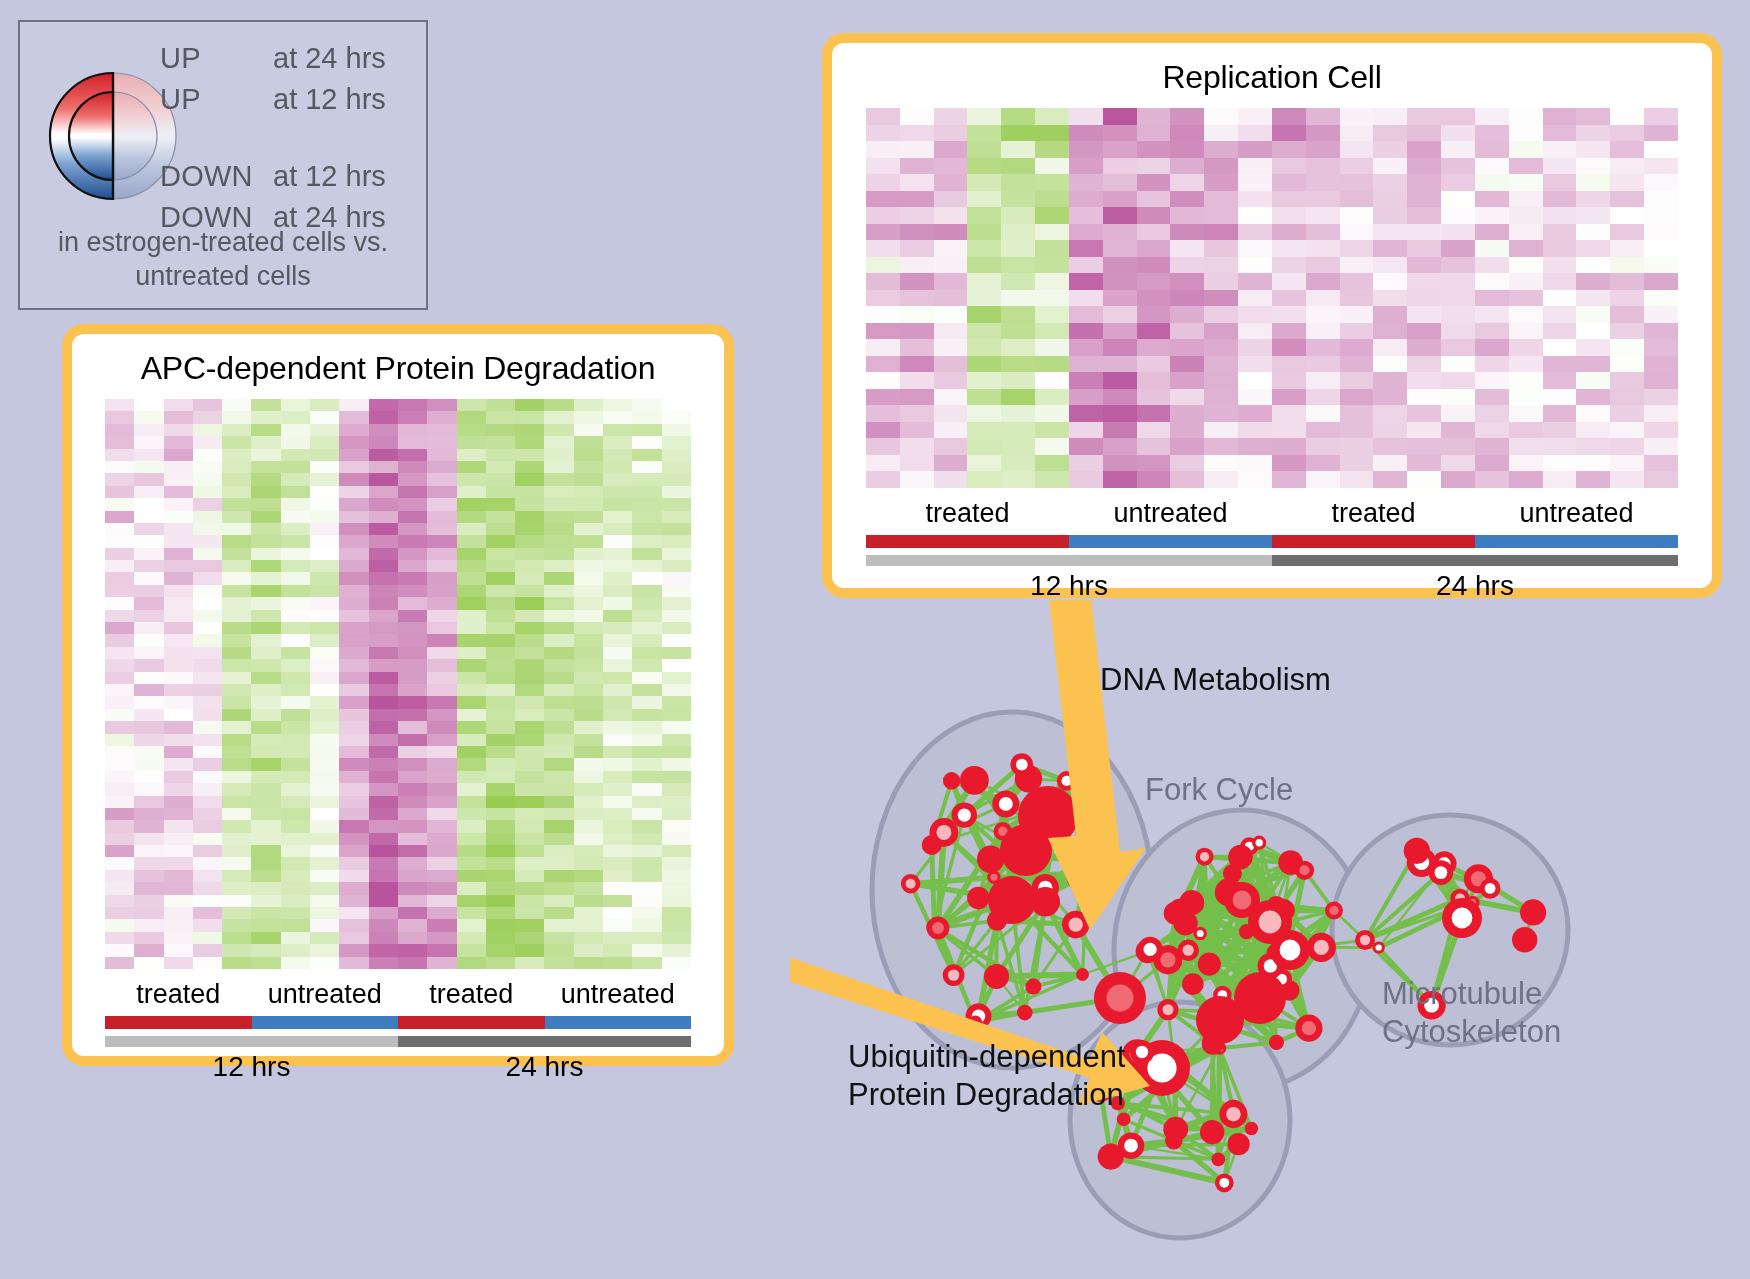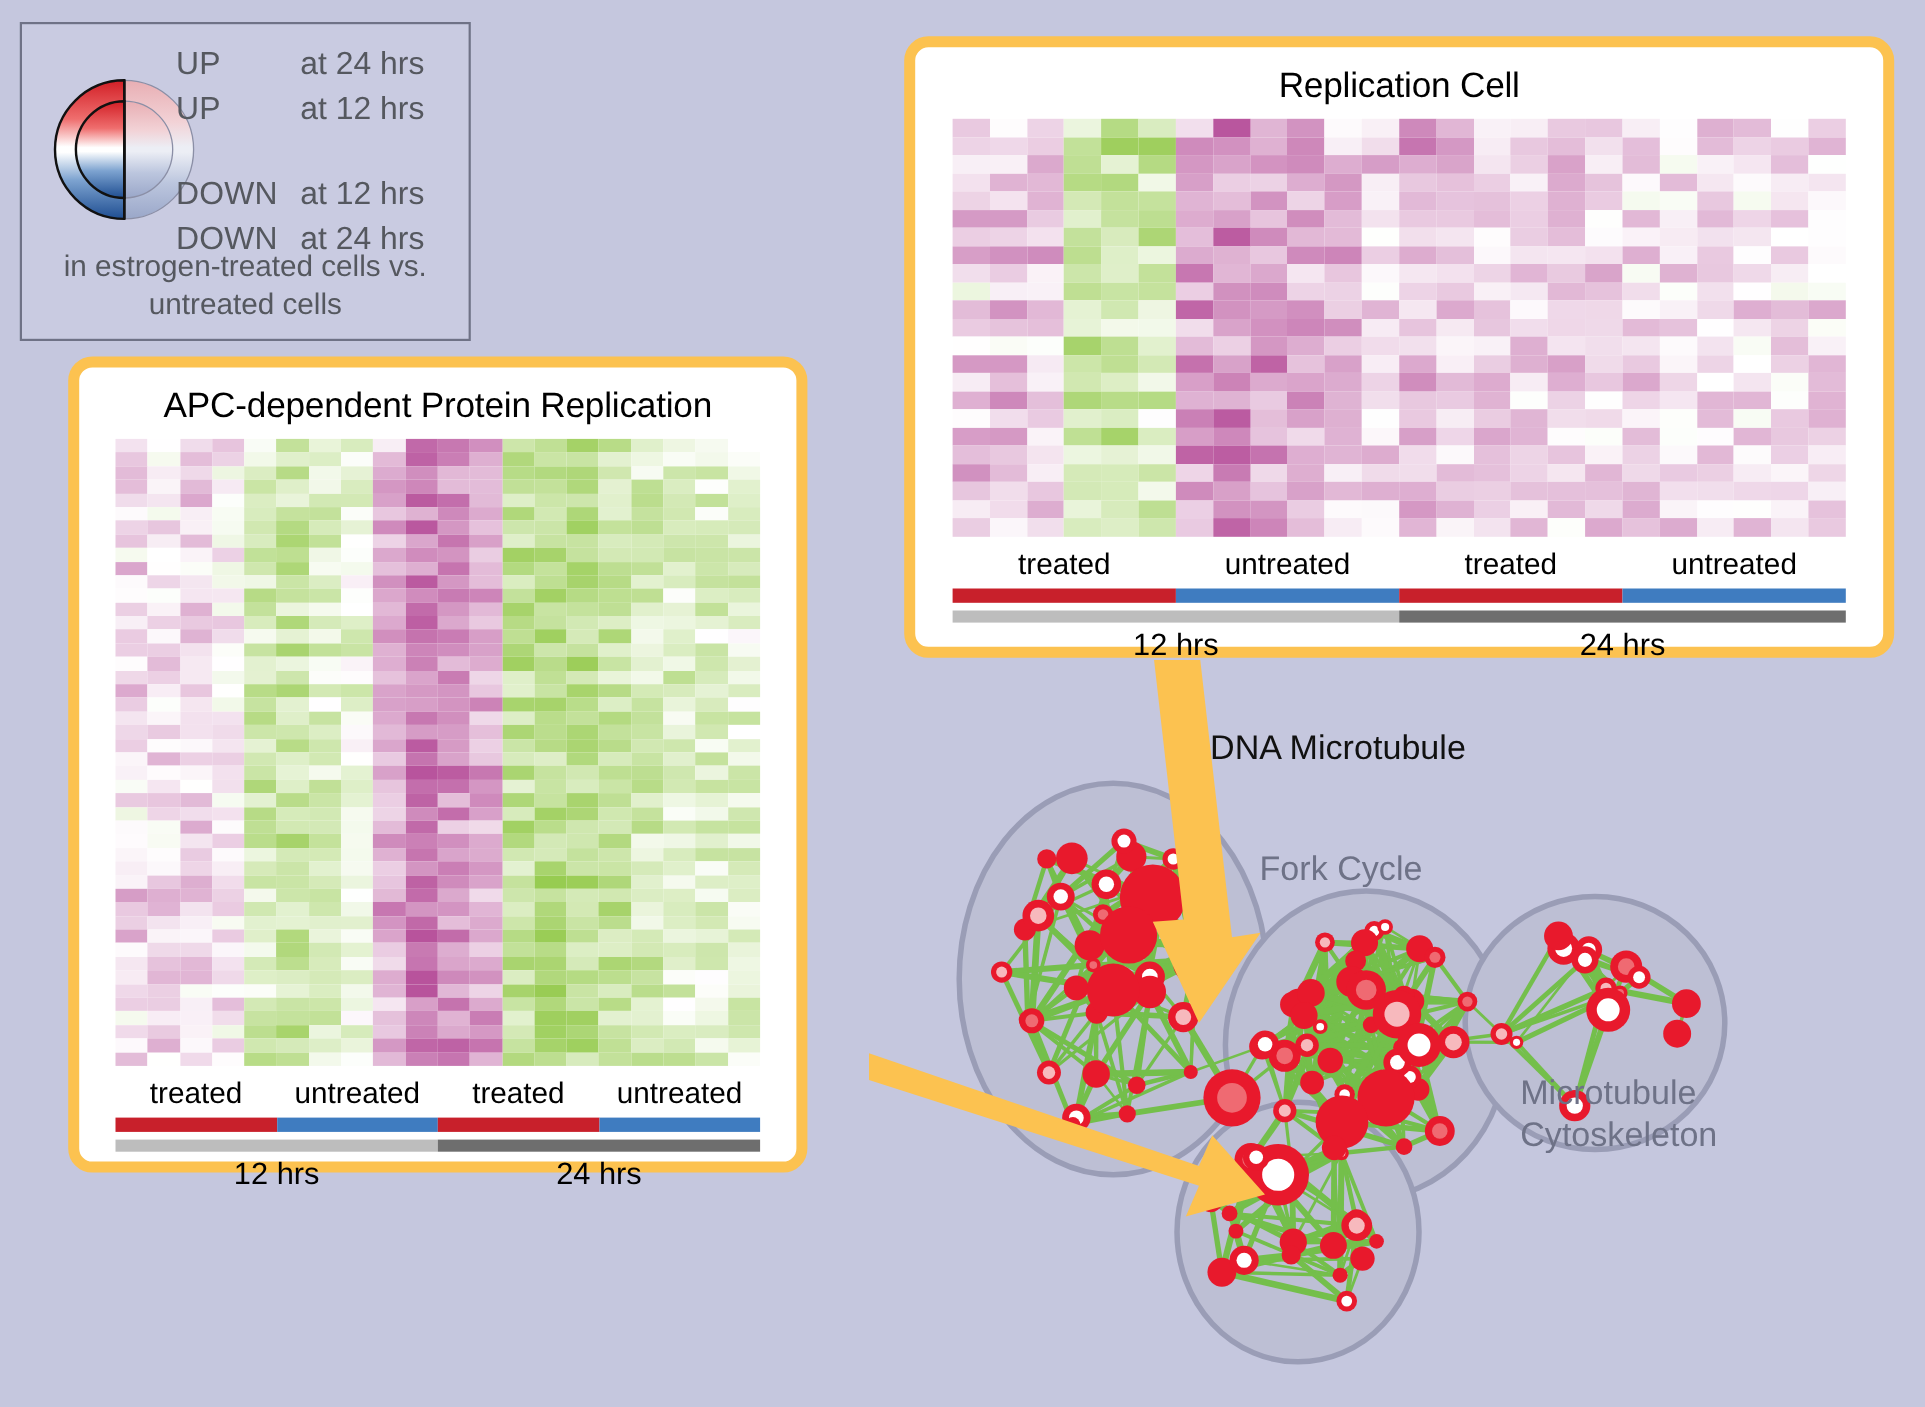--- a/index.html
+++ b/index.html
@@ -705,21 +705,21 @@
         <div style="background:#bdbdbd"></div>
         <div style="background:#6e6e6e"></div>
       </div>
     <div class="time-labels" id="tl-replication" style="width: 812px;">
         <span>12 hrs</span>
         <span>24 hrs</span>
       </div>
   </div>
 
   <div class="panel" id="panel-apc">
-    <div class="panel-title">APC-dependent Protein Replication</div>
+    <div class="panel-title">APC-dependent Protein Degradation</div>
     <div class="heatmap" id="hm-apc" style="width: 586px; height: 570px; grid-template-columns: repeat(20, 1fr); grid-template-rows: repeat(46, 1fr); margin-top: 12px;">
         <div class="hm-cell" style="background:rgb(243,226,239)"></div>
         <div class="hm-cell" style="background:rgb(255,254,255)"></div>
         <div class="hm-cell" style="background:rgb(240,220,235)"></div>
         <div class="hm-cell" style="background:rgb(231,196,221)"></div>
         <div class="hm-cell" style="background:rgb(249,252,246)"></div>
         <div class="hm-cell" style="background:rgb(195,225,154)"></div>
         <div class="hm-cell" style="background:rgb(233,244,217)"></div>
         <div class="hm-cell" style="background:rgb(216,236,190)"></div>
         <div class="hm-cell" style="background:rgb(248,238,245)"></div>
@@ -2280,19 +2280,21 @@
           <circle cx="575.0" cy="340.0" r="5.2" fill="#f7b9bd"></circle>
         </g>
 
       <g>
         <path d="M258 -10 L300 -10 L330 252 L356 248 L300 330 L258 238 L286 236 Z" fill="#fcc250"></path>
       </g>
       <g>
         <path d="M-110 320 L300 460 L312 432 L360 486 L288 506 L300 478 L-118 344 Z" fill="#fcc250"></path>
       </g>
     </svg>
-    <div class="cluster-label" id="label-dna">DNA Microtubule</div>
+    <div class="cluster-label" id="label-dna">DNA Metabolism</div>
     <div class="cluster-label" id="label-cc">Fork Cycle</div>
     <div class="cluster-label" id="label-mt">Microtubule
 Cytoskeleton</div>
+    <div class="cluster-label" id="label-ubiq">Ubiquitin-dependent
+Protein Degradation</div>
   </div>
 
 </div>
 
 </body></html>

